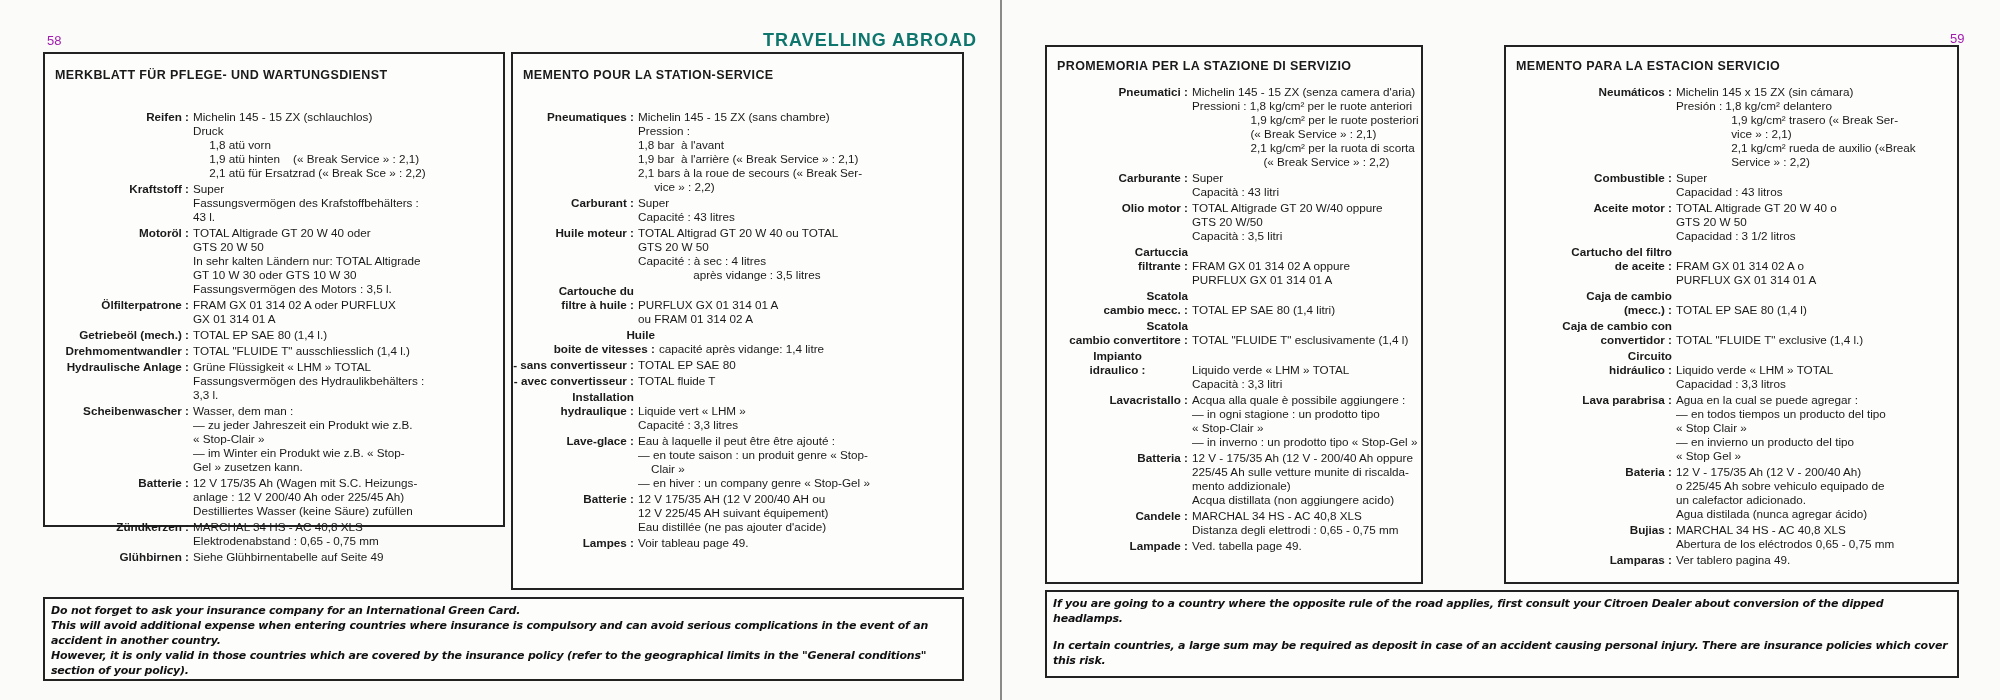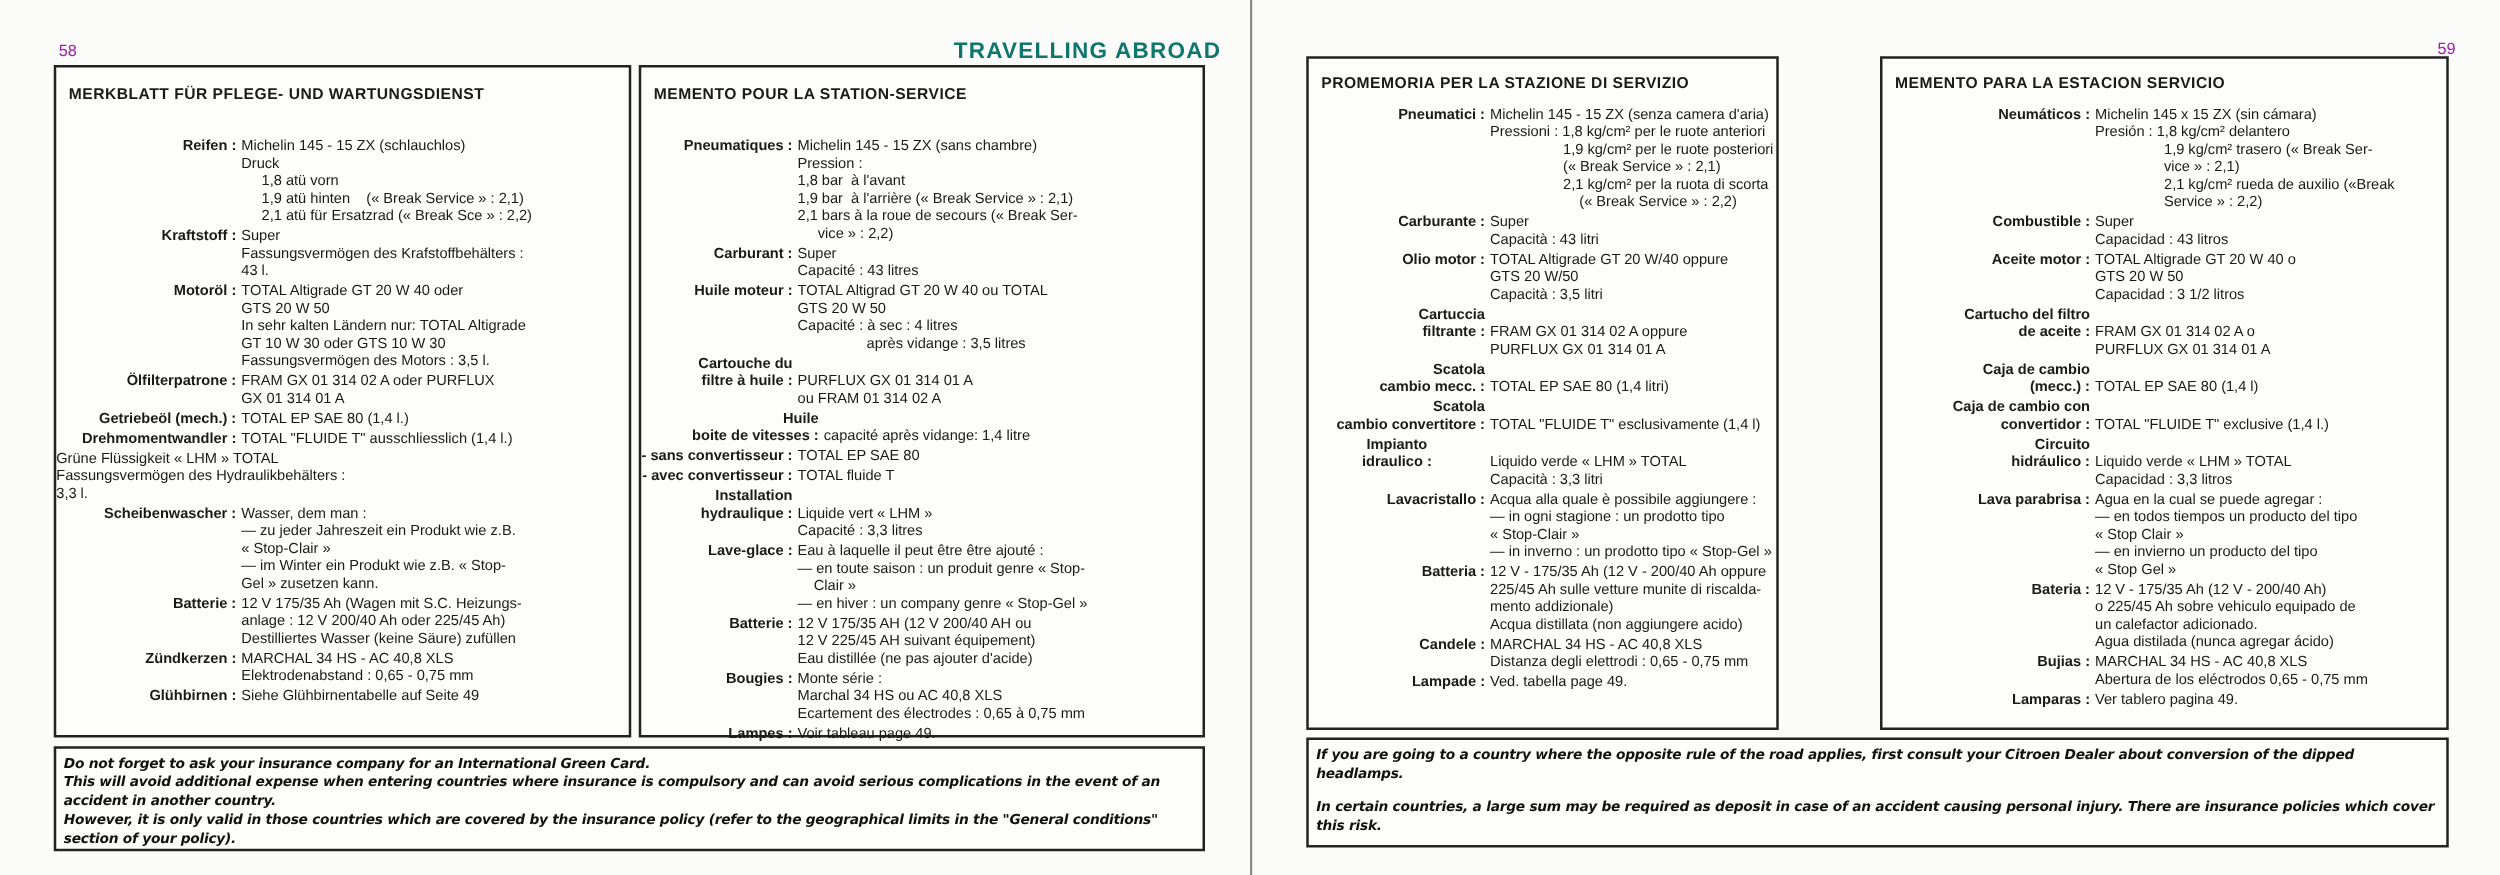--- a/index.html
+++ b/index.html
@@ -27,21 +27,21 @@
   .notice p { margin: 0; }
   .notice .spacer { height: 12px; }
 </style>
 </head>
 <body>
 
 <div class="page page-left">
   <div class="page-number" style="left:47px; top:33px;">58</div>
   <div class="running-head" style="left:763px; top:30px;">TRAVELLING ABROAD</div>
 
-  <div class="box" style="left:43px; top:52px; width:462px; height:538px;">
+  <div class="box" style="left:43px; top:52px; width:462px; height:475px;">
     <div class="box-title">MERKBLATT FÜR PFLEGE- UND WARTUNGSDIENST</div>
     <div class="entries" style="top:56px;">
         <div class="entry">
           <div class="label" style="width: 148px;">Reifen :</div>
           <div class="value">
             <div>Michelin 145 - 15 ZX (schlauchlos)</div>
             <div>Druck</div>
             <div>     1,8 atü vorn</div>
             <div>     1,9 atü hinten    (« Break Service » : 2,1)</div>
             <div>     2,1 atü für Ersatzrad (« Break Sce » : 2,2)</div>
@@ -78,20 +78,21 @@
             <div>TOTAL EP SAE 80 (1,4 l.)</div>
           </div>
         </div>
         <div class="entry">
           <div class="label" style="width: 148px;">Drehmomentwandler :</div>
           <div class="value">
             <div>TOTAL "FLUIDE T" ausschliesslich (1,4 l.)</div>
           </div>
         </div>
         <div class="entry">
+          <div class="label" style="width: 148px;">Hydraulische Anlage :</div>
           <div class="value">
             <div>Grüne Flüssigkeit « LHM » TOTAL</div>
             <div>Fassungsvermögen des Hydraulikbehälters :</div>
             <div>3,3 l.</div>
           </div>
         </div>
         <div class="entry">
           <div class="label" style="width: 148px;">Scheibenwascher :</div>
           <div class="value">
             <div>Wasser, dem man :</div>
@@ -204,28 +205,20 @@
         </div>
         <div class="entry">
           <div class="label" style="width: 125px;">Batterie :</div>
           <div class="value">
             <div>12 V 175/35 AH (12 V 200/40 AH ou</div>
             <div>12 V 225/45 AH suivant équipement)</div>
             <div>Eau distillée (ne pas ajouter d'acide)</div>
           </div>
         </div>
         <div class="entry">
-          <div class="label" style="width: 125px;">Bougies :</div>
-          <div class="value">
-            <div>Monte série :</div>
-            <div>Marchal 34 HS ou AC 40,8 XLS</div>
-            <div>Ecartement des électrodes : 0,65 à 0,75 mm</div>
-          </div>
-        </div>
-        <div class="entry">
           <div class="label" style="width: 125px;">Lampes :</div>
           <div class="value">
             <div>Voir tableau page 49.</div>
           </div>
         </div>
       </div>
   </div>
 
   <div class="notice" style="left:43px; top:597px; width:921px; height:84px;">
     <p>Do not forget to ask your insurance company for an International Green Card.</p>

